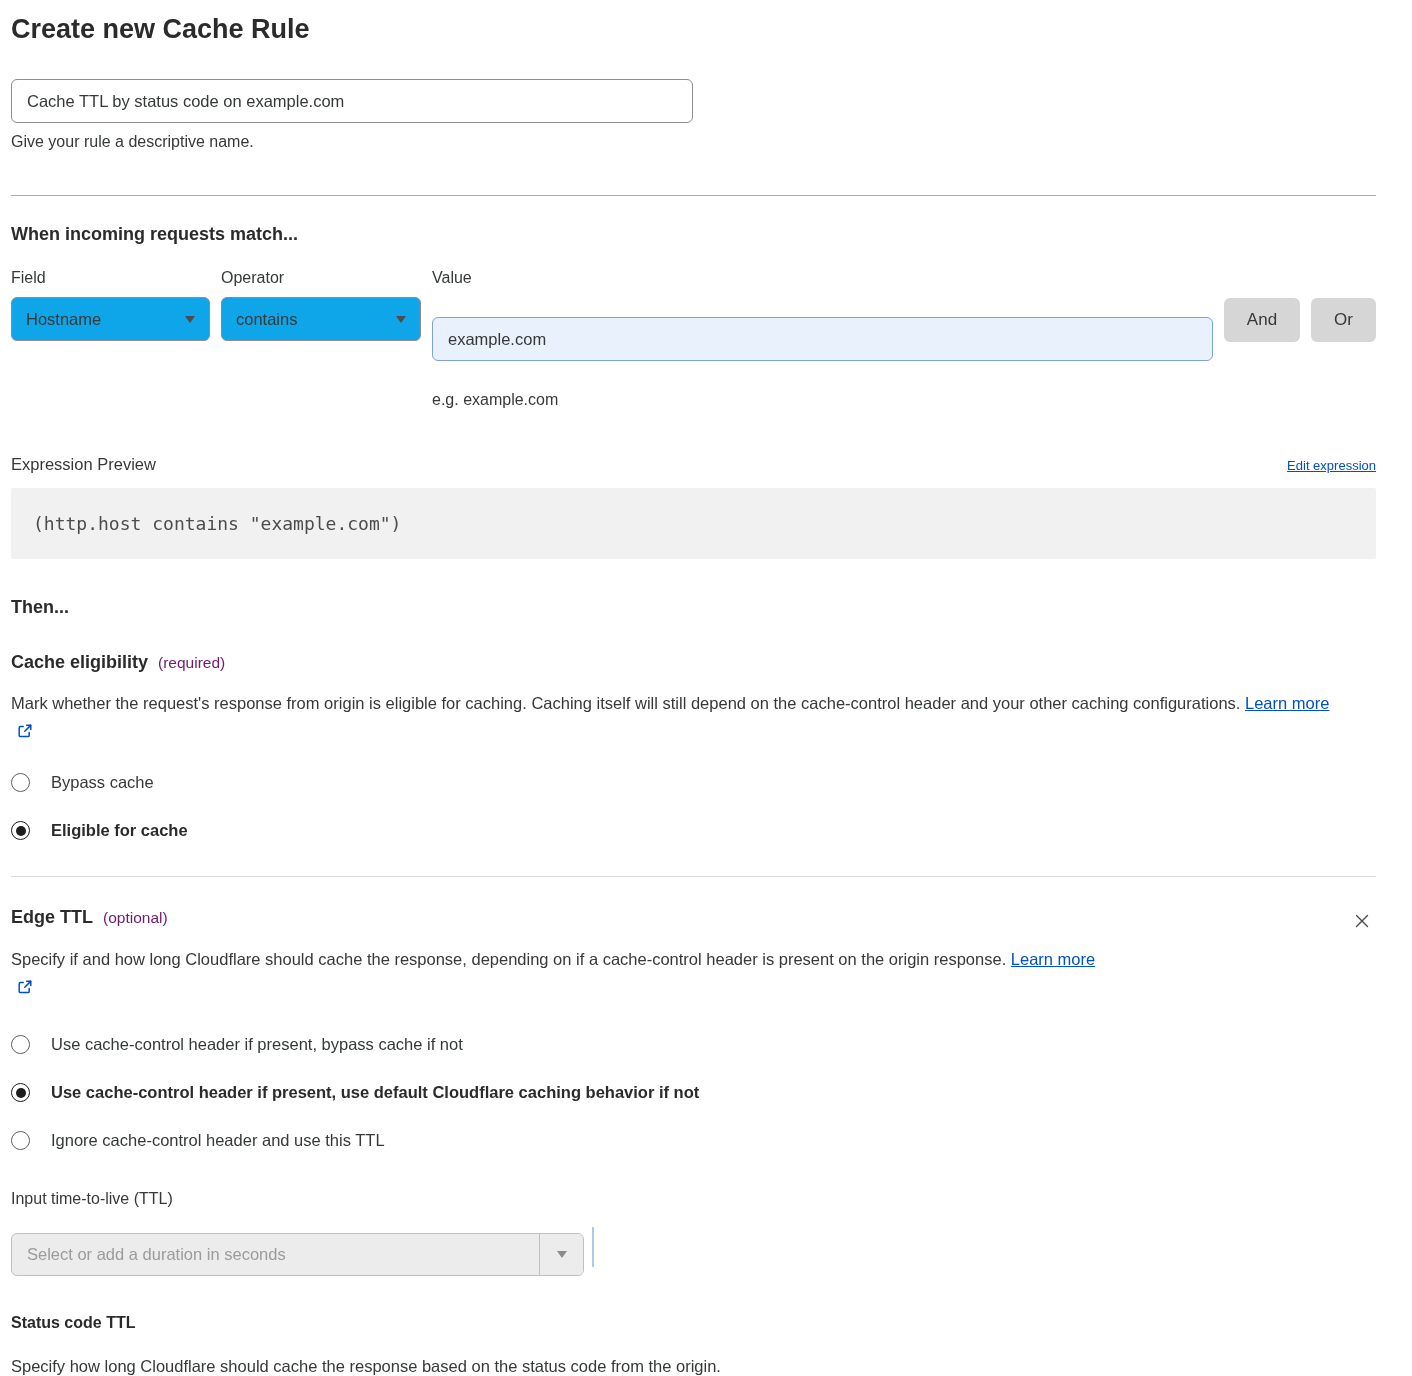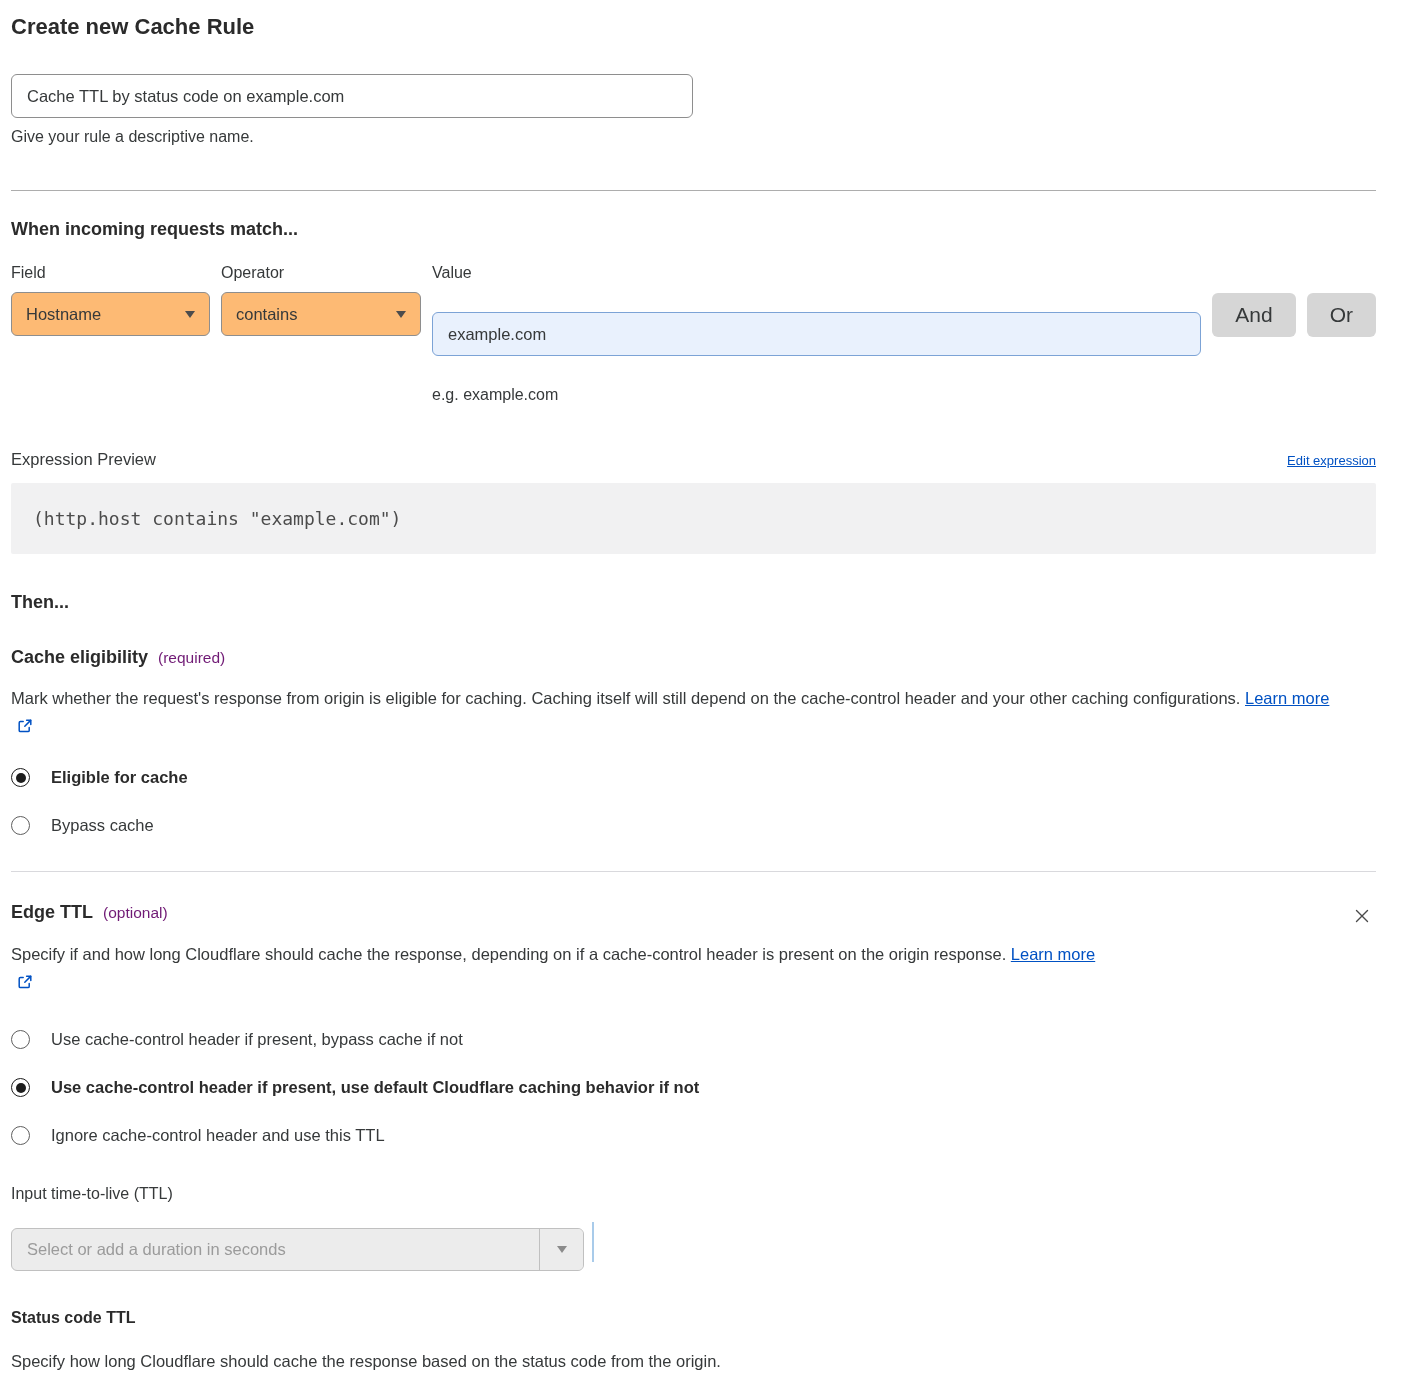--- a/index.html
+++ b/index.html
@@ -5,21 +5,21 @@
   * { box-sizing: border-box; }
   html, body { margin: 0; padding: 0; background: #fff; }
   body {
     width: 1412px;
     font-family: "Liberation Sans", sans-serif;
     color: #313131;
     -webkit-font-smoothing: antialiased;
   }
   .container { padding: 14px 36px 24px 11px; }
 
-  .page-title { font-size: 22px; font-weight: 700; margin: 0 0 34px 0; color: #2b2b2b; }
+  .page-title { font-size: 27px; font-weight: 700; margin: 0 0 34px 0; color: #2b2b2b; }
 
   .field-label { font-size: 16px; color: #36393a; margin-bottom: 10px; display: block; }
 
   .text-input {
     width: 682px; height: 44px;
     border: 1px solid #8e8e8e; border-radius: 6px;
     padding: 0 15px; font-size: 16.5px; color: #36393a;
     font-family: "Liberation Sans", sans-serif;
     outline: none; background: #fff;
   }
@@ -31,39 +31,39 @@
   .section-heading { font-size: 18px; font-weight: 700; color: #2b2b2b; margin: 28px 0 0 0; }
   .note { font-size: 15.5px; font-weight: 400; color: #701a75; margin-left: 10px; }
 
   
   .match-row { display: flex; gap: 11px; margin-top: 24px; }
   .col { display: flex; flex-direction: column; }
   .value-col { flex: 1; gap: 20px; }
 
   .select-box {
     height: 44px; border: 1px solid #8e8e8e; border-radius: 6px;
-    background: #fdba74; display: flex; align-items: center;
+    background: #0ea5e9; display: flex; align-items: center;
     justify-content: space-between; padding: 0 14px;
     font-size: 16.5px; color: #36393a; cursor: pointer;
   }
   .caret {
     width: 0; height: 0;
     border-left: 5.5px solid transparent; border-right: 5.5px solid transparent;
     border-top: 7px solid #4c4c4c;
   }
   .value-input {
     height: 44px; width: 100%;
     background: #e9f1fd; border: 1px solid #7ca3d6; border-radius: 6px;
     padding: 0 15px; font-size: 16.5px; color: #36393a;
     font-family: "Liberation Sans", sans-serif; outline: none;
   }
   .btn-wrap { margin-top: 29px; }
   .chip-btn {
     height: 44px; background: #d6d6d6; border: none; border-radius: 6px;
-    font-size: 21px; color: #36393a; padding: 0 23px; cursor: pointer;
+    font-size: 17px; color: #36393a; padding: 0 23px; cursor: pointer;
     font-family: "Liberation Sans", sans-serif;
   }
 
   
   .expr-header { display: flex; justify-content: space-between; align-items: baseline; margin-top: 46px; }
   .expr-label { font-size: 16.5px; color: #36393a; }
   .link { color: #0051c3; text-decoration: underline; font-size: 13px; cursor: pointer; }
   .code-block {
     margin-top: 14px; background: #f1f1f2; border-radius: 2px;
     padding: 25px 22px; font-family: "DejaVu Sans Mono", monospace;
@@ -185,26 +185,26 @@
 
   <p class="desc desc-wide"><span>Mark whether the request's response from origin is eligible for caching. Caching itself will still depend on the cache-control header and your other caching configurations.</span>
     <a class="link">Learn more</a><span class="ext-icon"><svg width="16" height="16" viewBox="0 0 16 16" fill="none" stroke="#0051c3" stroke-width="1.5" stroke-linecap="round" stroke-linejoin="round">
           <path d="M6.2 3.6H3.4c-.7 0-1.2.5-1.2 1.2v7.6c0 .7.5 1.2 1.2 1.2H11c.7 0 1.2-.5 1.2-1.2V9.6"></path>
           <path d="M9.6 2.2h4.2v4.2"></path>
           <path d="M13.6 2.4 7.8 8.2"></path>
         </svg></span></p>
 
   <div class="radio-group">
     <div class="radio-row">
+      <span class="radio"></span>
+      <span class="radio-label">Bypass cache</span>
+    </div>
+    <div class="radio-row">
       <span class="radio checked"></span>
       <span class="radio-label bold">Eligible for cache</span>
-    </div>
-    <div class="radio-row">
-      <span class="radio"></span>
-      <span class="radio-label">Bypass cache</span>
     </div>
   </div>
 
   <hr class="divider light" style="margin-top:36px">
 
   
   <div class="section-header-row">
     <h2 class="section-heading" style="margin-top:0"><span>Edge TTL</span><span class="note">(optional)</span></h2>
     <button class="icon-btn">
       <span><svg width="20" height="20" viewBox="0 0 20 20" fill="none" stroke="#4a4a4a" stroke-width="1.4" stroke-linecap="round">

